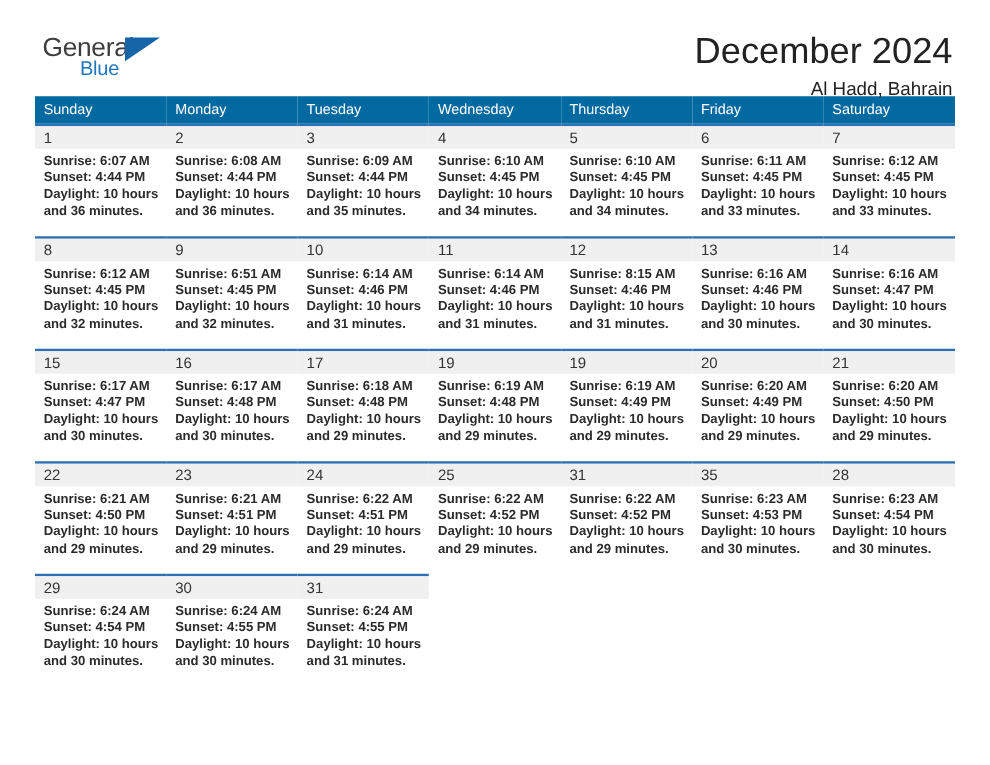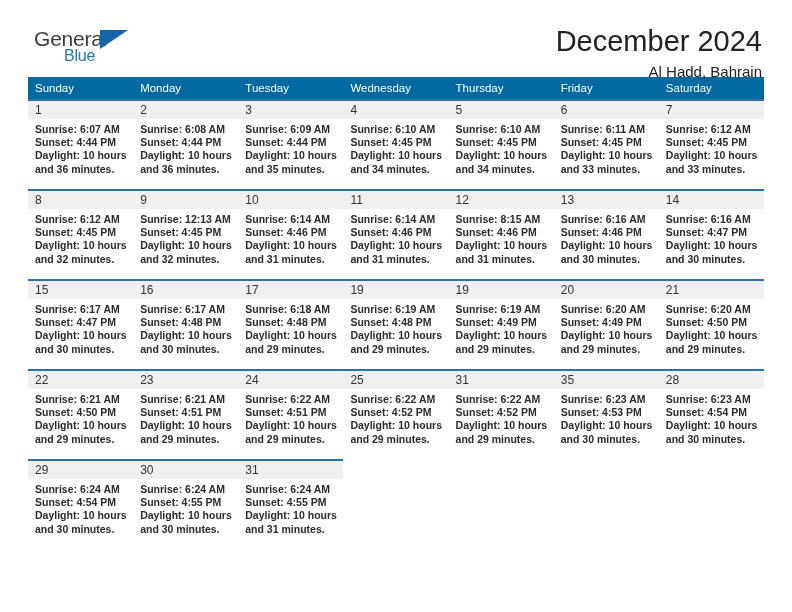--- a/index.html
+++ b/index.html
@@ -255,21 +255,21 @@
                 <div>Sunset: 4:45 PM</div>
                 <div>Daylight: 10 hours</div>
                 <div>and 32 minutes.</div>
               </div>
             </div>
           </td>
           <td>
             <div class="cell filled">
               <div class="daynum">9</div>
               <div class="info">
-                <div>Sunrise: 12:13 AM</div>
+                <div>Sunrise: 6:51 AM</div>
                 <div>Sunset: 4:45 PM</div>
                 <div>Daylight: 10 hours</div>
                 <div>and 32 minutes.</div>
               </div>
             </div>
           </td>
           <td>
             <div class="cell filled">
               <div class="daynum">10</div>
               <div class="info">

